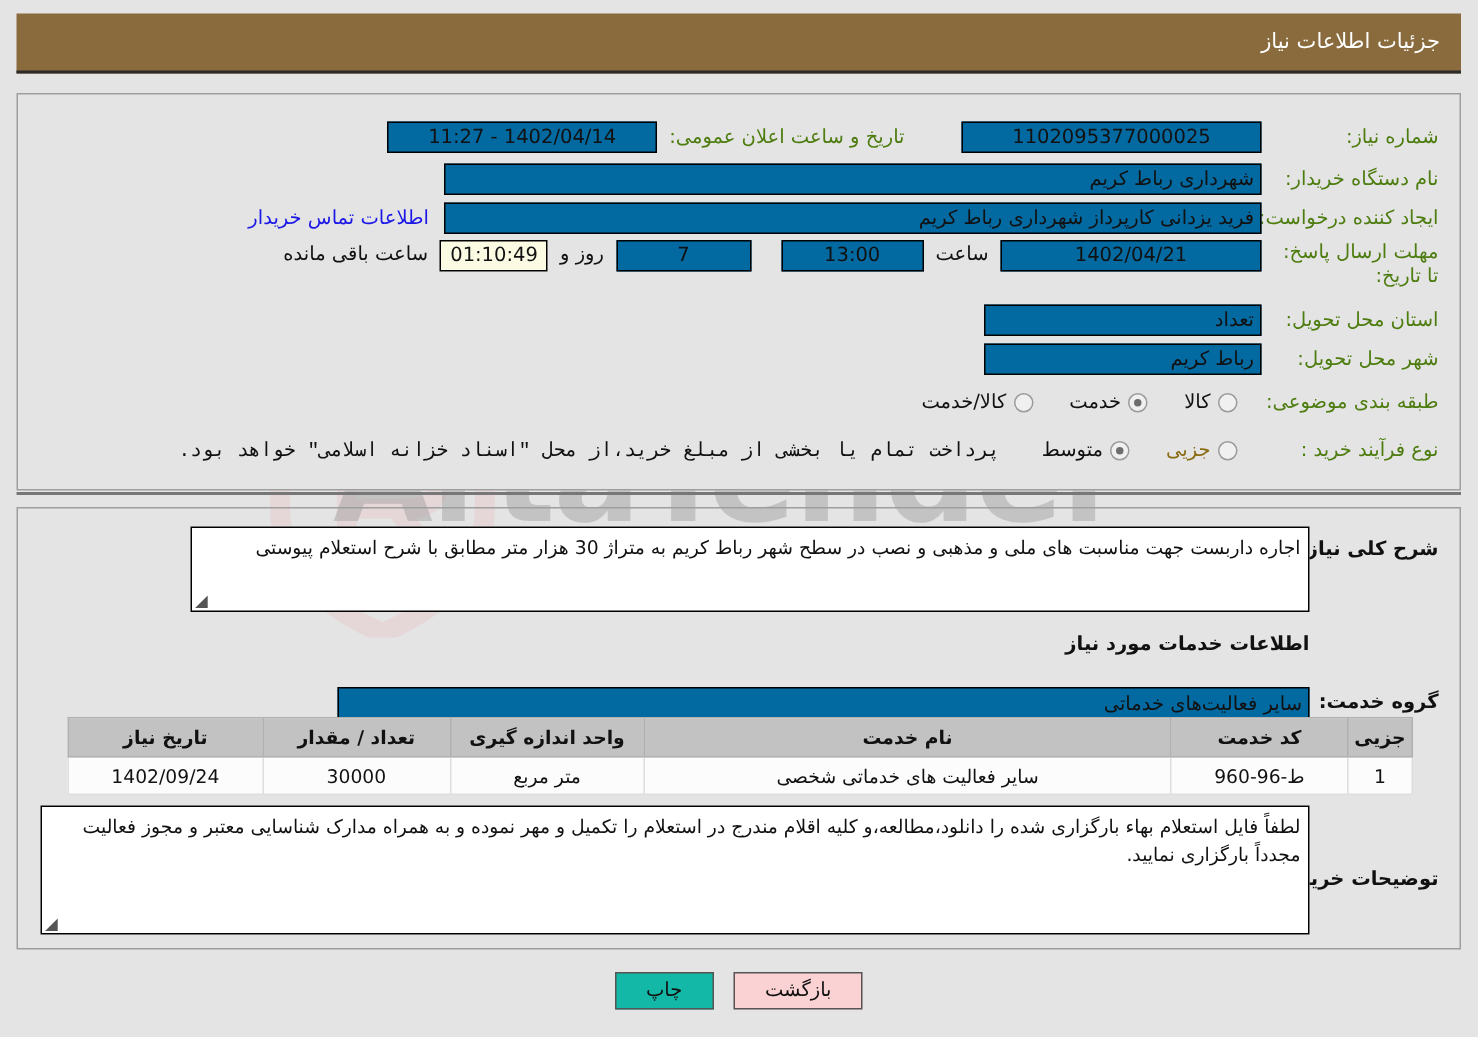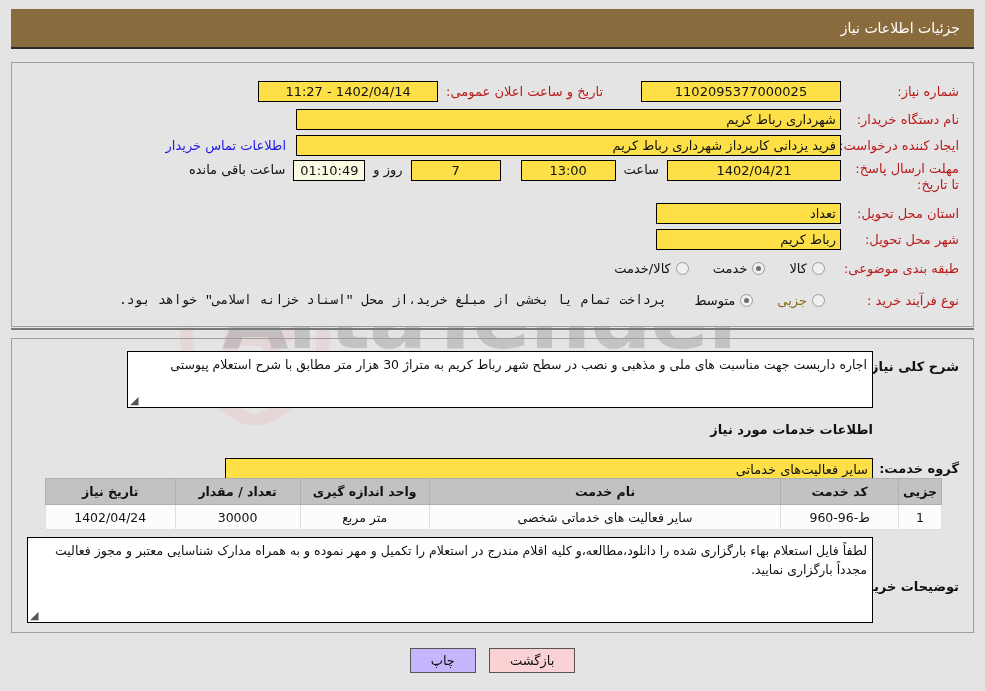--- a/index.html
+++ b/index.html
@@ -90,26 +90,26 @@
   }
 
   .frow {
     position: absolute;
     display: flex;
     align-items: center;
     height: 22px;
   }
   .flabel {
     font-size: 13px;
-    color: #b91c1c;
+    color: #4d7c0f;
     text-align: right;
     white-space: nowrap;
   }
   .fbox {
-    background: #fde047;
+    background: #0369a1;
     border: 1px solid #000;
     height: 21px;
     line-height: 19px;
     font-size: 13px;
     color: #111;
     padding: 0 4px;
     overflow: hidden;
     white-space: nowrap;
   }
   .fbox.center { text-align: center; }
@@ -223,21 +223,21 @@
     gap: 13px;
   }
   .btn {
     border: 1px solid #555;
     font-size: 13px;
     color: #111;
     padding: 4px 20px;
     cursor: pointer;
     font-family: "DejaVu Sans", "Liberation Sans", sans-serif;
   }
-  .btn-print { background: #c4b5fd; }
+  .btn-print { background: #14b8a6; }
   .btn-back  { background: #fbd2d4; }
 </style>
 </head>
 <body>
 
 <div id="page">
 
   <div id="watermark">
     <svg class="wm-shield" viewBox="0 0 100 118">
       <path d="M50 2 L96 18 L96 60 Q96 96 50 116 Q4 96 4 60 L4 18 Z" fill="none" stroke="#e8b9bd" stroke-width="9"></path>
@@ -367,21 +367,21 @@
           <th style="width:130px;">تاریخ نیاز</th>
         </tr>
       </thead>
       <tbody>
         <tr>
           <td>1</td>
           <td>ط-96-960</td>
           <td>سایر فعالیت های خدماتی شخصی</td>
           <td>متر مربع</td>
           <td>30000</td>
-          <td>1402/04/24</td>
+          <td>1402/09/24</td>
         </tr>
       </tbody>
     </table>
 
     <div id="button-bar">
       <button class="btn btn-back">بازگشت</button>
       <button class="btn btn-print">چاپ</button>
     </div>
 
   </div>

